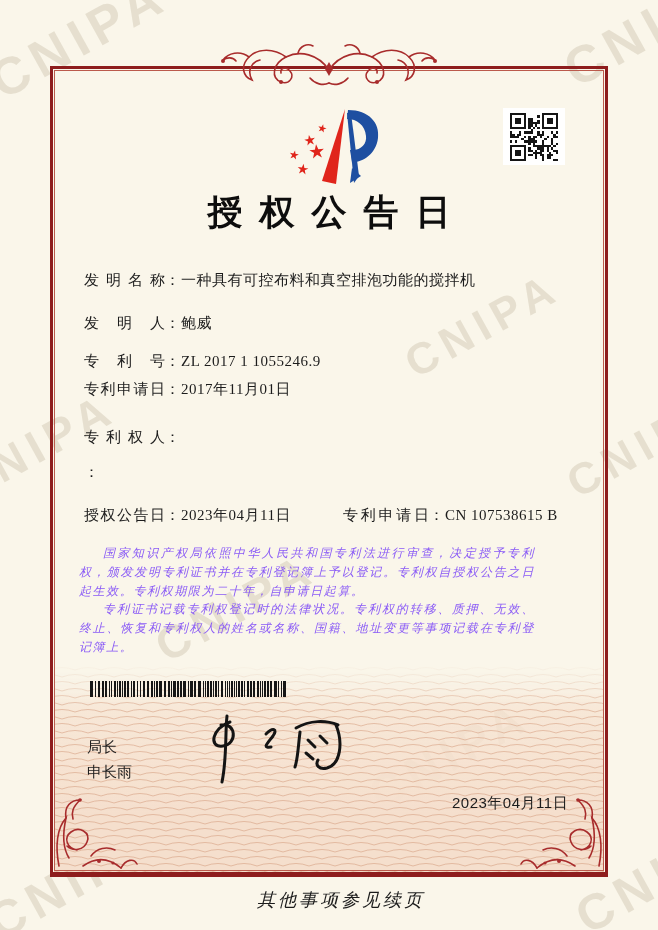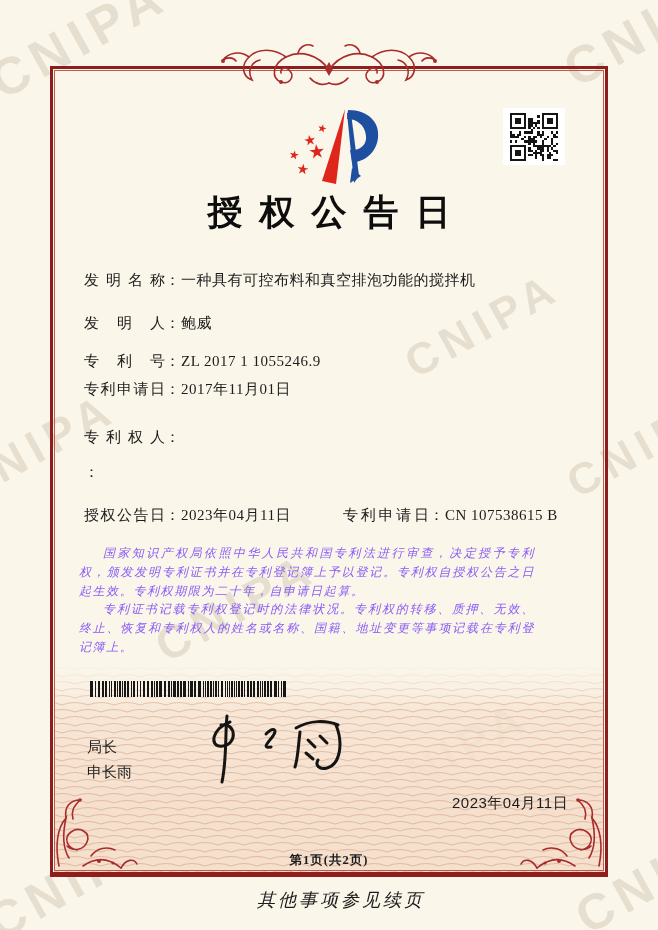--- a/index.html
+++ b/index.html
@@ -585,17 +585,16 @@
       <path d="M104,20 C102,36 102,46 99,55"></path>
       <path d="M140,13 C147,30 145,52 131,56 C123,58 119,53 122,48"></path>
       <path d="M112,28 L119,35"></path>
       <path d="M124,24 L131,31"></path>
       <path d="M110,41 L117,47"></path>
     </g>
   </svg>
 
   <div class="issue-date sans">2023年04月11日</div>
 
-  <div class="page-note">第1页(共2页)</div>
 
   <div class="footer-note">其他事项参见续页</div>
 
 </div>
 
 </body></html>

